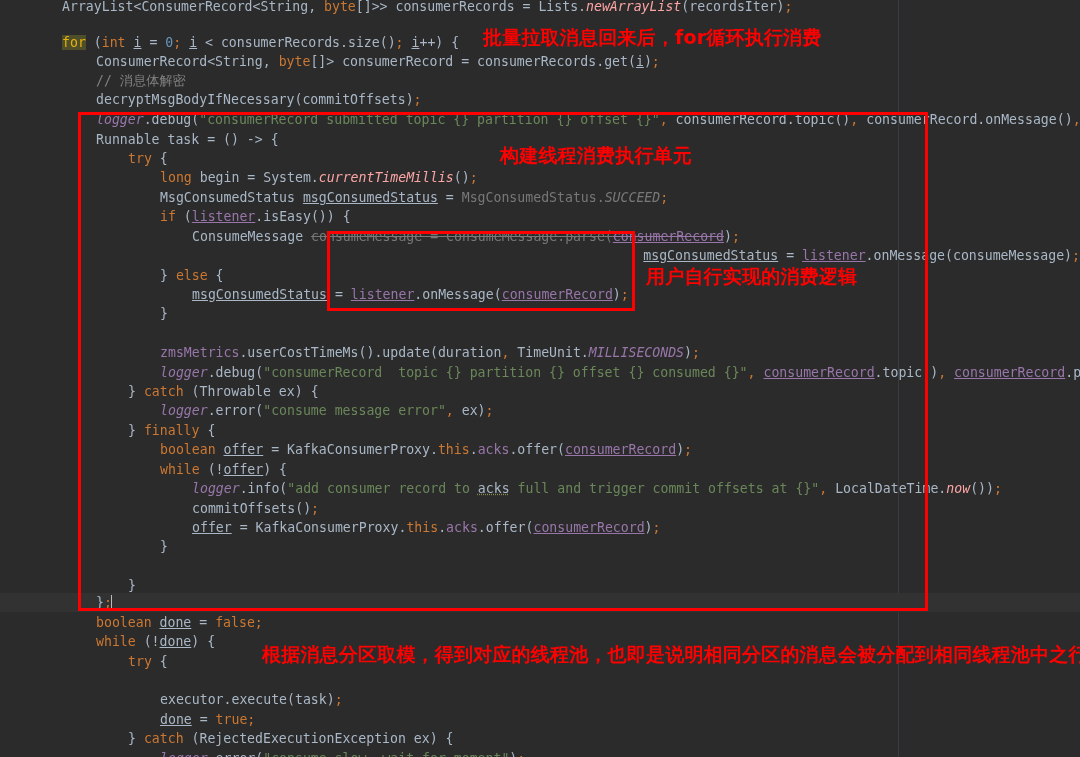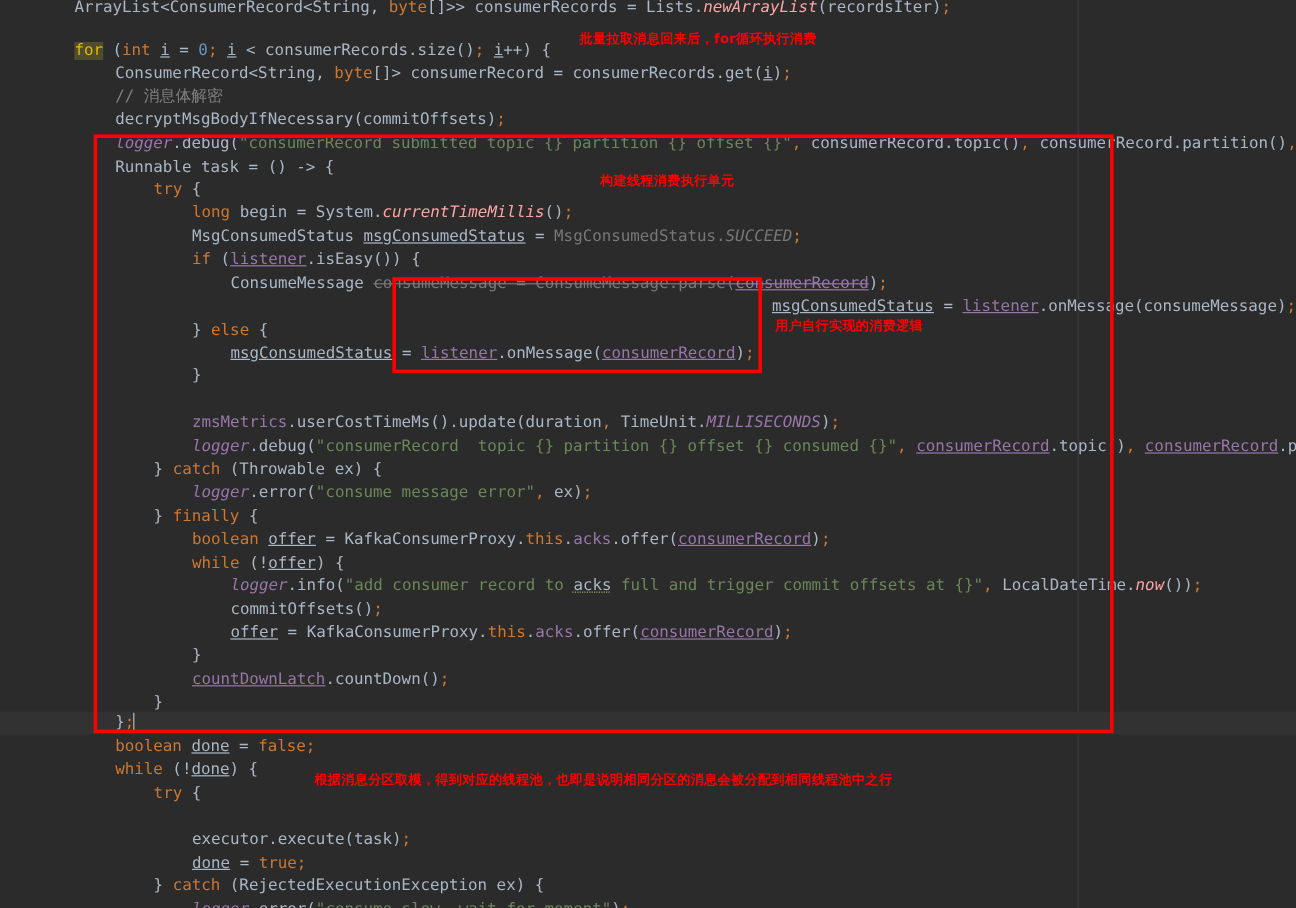--- a/index.html
+++ b/index.html
@@ -44,21 +44,21 @@
   .statp   {color:#fca5a5;font-style:italic;}
   .loc     {color:#a9b7c6;text-decoration:underline;}
   .dim     {color:#787878;}
   .dimi    {color:#787878;font-style:italic;}
   .warnu   {color:#a9b7c6;text-decoration:underline;text-decoration-style:dotted;text-decoration-color:#8a8a50;}
   .forkw   {color:#eab308;background:#4e4e2a;}
   
   .anno{
     position:absolute;color:#ff0000;white-space:pre;
     font-family:"DejaVu Sans","Liberation Sans",sans-serif;
-    font-size:11px;font-weight:700;letter-spacing:.2px;
+    font-size:19px;font-weight:700;letter-spacing:.2px;
   }
   
   .box{
     position:absolute;border:3px solid #f00;box-sizing:border-box;
     pointer-events:none;
   }
 </style>
 </head>
 <body>
 
@@ -73,21 +73,21 @@
     <div class="ln" style="top:-3px;left:62px;"><span class="plain">ArrayList&lt;ConsumerRecord&lt;String, </span><span class="kw">byte</span><span class="plain">[]&gt;&gt; consumerRecords = Lists.</span><span class="statp">newArrayList</span><span class="plain">(recordsIter)</span><span class="kw">;</span></div>
 
     <div class="ln" style="top:33px;left:62px;"><span class="forkw">for</span><span class="plain"> (</span><span class="kw">int</span><span class="plain"> </span><span class="loc">i</span><span class="plain"> = </span><span class="num">0</span><span class="kw">;</span><span class="plain"> </span><span class="loc">i</span><span class="plain"> &lt; consumerRecords.size()</span><span class="kw">;</span><span class="plain"> </span><span class="loc">i</span><span class="plain">++) {</span></div>
 
     <div class="ln" style="top:52px;left:96px;"><span class="plain">ConsumerRecord&lt;String, </span><span class="kw">byte</span><span class="plain">[]&gt; consumerRecord = consumerRecords.get(</span><span class="loc">i</span><span class="plain">)</span><span class="kw">;</span></div>
 
     <div class="ln" style="top:71px;left:96px;"><span class="cmt">// 消息体解密</span></div>
 
     <div class="ln" style="top:90px;left:96px;"><span class="plain">decryptMsgBodyIfNecessary(commitOffsets)</span><span class="kw">;</span></div>
 
-    <div class="ln" style="top:110px;left:96px;"><span class="stat">logger</span><span class="plain">.debug(</span><span class="str">"consumerRecord submitted topic {} partition {} offset {}"</span><span class="kw">,</span><span class="plain"> consumerRecord.topic()</span><span class="kw">,</span><span class="plain"> consumerRecord.partition()</span><span class="kw">,</span></div>
+    <div class="ln" style="top:110px;left:96px;"><span class="stat">logger</span><span class="plain">.debug(</span><span class="str">"consumerRecord submitted topic {} partition {} offset {}"</span><span class="kw">,</span><span class="plain"> consumerRecord.topic()</span><span class="kw">,</span><span class="plain"> consumerRecord.onMessage()</span><span class="kw">,</span></div>
 
     <div class="ln" style="top:130px;left:96px;"><span class="plain">Runnable task = () -&gt; {</span></div>
 
     <div class="ln" style="top:149px;left:128px;"><span class="kw">try</span><span class="plain"> {</span></div>
 
     <div class="ln" style="top:168px;left:160px;"><span class="kw">long</span><span class="plain"> begin = System.</span><span class="statp">currentTimeMillis</span><span class="plain">()</span><span class="kw">;</span></div>
 
     <div class="ln" style="top:188px;left:160px;"><span class="plain">MsgConsumedStatus </span><span class="loc">msgConsumedStatus</span><span class="plain"> = </span><span class="dim">MsgConsumedStatus.</span><span class="dimi">SUCCEED</span><span class="kw">;</span></div>
 
     <div class="ln" style="top:207px;left:160px;"><span class="kw">if</span><span class="plain"> (</span><span class="fldu">listener</span><span class="plain">.isEasy()) {</span></div>
@@ -118,21 +118,20 @@
     <div class="ln" style="top:460px;left:160px;"><span class="kw">while</span><span class="plain"> (!</span><span class="loc">offer</span><span class="plain">) {</span></div>
 
     <div class="ln" style="top:479px;left:192px;"><span class="stat">logger</span><span class="plain">.info(</span><span class="str">"add consumer record to </span><span class="str warnu">acks</span><span class="str"> full and trigger commit offsets at {}"</span><span class="kw">,</span><span class="plain"> LocalDateTime.</span><span class="statp">now</span><span class="plain">())</span><span class="kw">;</span></div>
 
     <div class="ln" style="top:499px;left:192px;"><span class="plain">commitOffsets()</span><span class="kw">;</span></div>
 
     <div class="ln" style="top:518px;left:192px;"><span class="loc">offer</span><span class="plain"> = KafkaConsumerProxy.</span><span class="kw">this</span><span class="plain">.</span><span class="fld">acks</span><span class="plain">.offer(</span><span class="fldu">consumerRecord</span><span class="plain">)</span><span class="kw">;</span></div>
 
     <div class="ln" style="top:537px;left:160px;"><span class="plain">}</span></div>
 
-    <div class="ln" style="top:557px;left:160px;"><span class="fldu">countDownLatch</span><span class="plain">.countDown()</span><span class="kw">;</span></div>
 
     <div class="ln" style="top:576px;left:128px;"><span class="plain">}</span></div>
 
     <div class="ln" style="top:593px;left:96px;"><span class="plain">}</span><span class="kw">;</span><span class="caret"></span></div>
 
     <div class="ln" style="top:613px;left:96px;"><span class="kw">boolean</span><span class="plain"> </span><span class="loc">done</span><span class="plain"> = </span><span class="kw">false</span><span class="kw">;</span></div>
 
     <div class="ln" style="top:632px;left:96px;"><span class="kw">while</span><span class="plain"> (!</span><span class="loc">done</span><span class="plain">) {</span></div>
 
     <div class="ln" style="top:652px;left:128px;"><span class="kw">try</span><span class="plain"> {</span></div>

